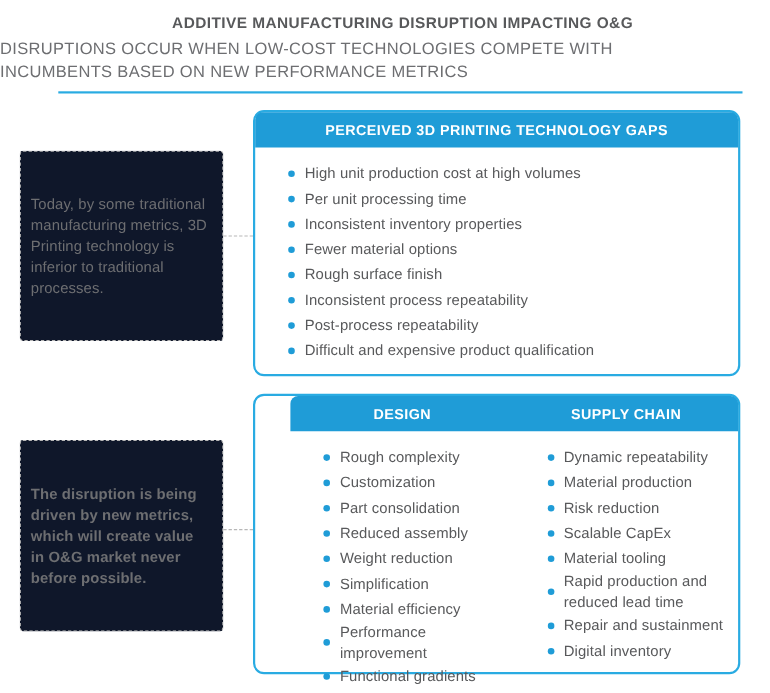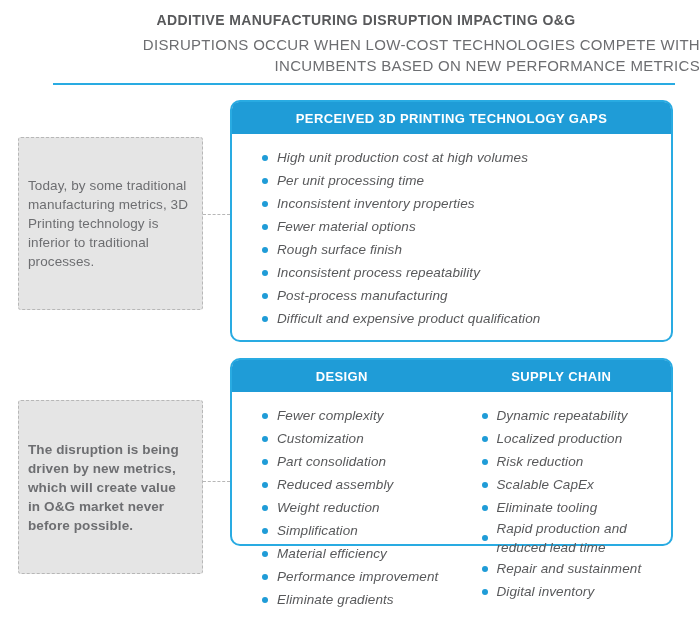--- a/index.html
+++ b/index.html
@@ -7,56 +7,56 @@
   body { font-family:"Liberation Sans", sans-serif; }
   #stage {
     position:relative; width:700px; height:630px; background:#fff; overflow:hidden;
   }
   
   .title {
     position:absolute; top:12px; left:16px; width:700px; text-align:center;
     font-size:14px; font-weight:bold; color:#58595b; letter-spacing:0.4px;
   }
   .subtitle {
-    position:absolute; top:34px; left:0; width:700px; text-align:right;
+    position:absolute; top:34px; left:0; width:700px; text-align:left;
     font-size:15px; color:#6d6e71; line-height:21px; letter-spacing:0.3px;
   }
   .blue-rule {
     position:absolute; top:83px; left:53px; width:622px; height:2px;
     background:var(--accent,#29abe2);
   }
   
   .panel {
     position:absolute; left:230px; width:443px;
     border:2px solid var(--accent,#29abe2); border-radius:10px; background:#fff;
   }
   .panel-1 { top:100px; height:242px; }
-  .panel-2 { top:358px; height:188px; }
+  .panel-2 { top:358px; height:255px;padding-left:32px; }
   .panel-header {
     height:32px; background:var(--accent-fill,#1f9cd7);
     border-radius:7px 7px 0 0; display:flex; align-items:center; justify-content:center;
     color:#ffffff; font-weight:bold; font-size:13px; letter-spacing:0.4px;
   }
   .panel-header.split { justify-content:space-between; }
   .panel-header.split .col-head { flex:1 1 50%; text-align:center; }
-  ul.bullet-list { list-style:none; padding:12px 6px 0 30px;font-style:italic; }
+  ul.bullet-list { list-style:none; padding:12px 6px 0 30px; }
   .two-col { display:flex; }
   .two-col ul.bullet-list { flex:1 1 50%; padding-right:0; }
   li.bullet-item {
     display:flex; align-items:center; min-height:23px; line-height:19px;
   }
   .dot {
     flex:0 0 6px; width:6px; height:6px; border-radius:50%;
     background:var(--accent-fill,#1f9cd7); margin-right:9px; align-self:center;
   }
   .item-text { font-size:13.5px; color:#58595b; letter-spacing:0.1px; }
   
   .note-box {
     position:absolute; left:18px; width:185px;
-    border:1px dashed #b7b7b7; border-radius:3px; background:#e5e5e5;
+    border:1px dashed #b7b7b7; border-radius:3px; background:#0f172a;
     display:flex; align-items:center;
   }
   .note-1 { top:137px; height:173px; }
   .note-2 { top:400px; height:174px;font-weight:bold; }
   .note-text {
     padding:0 12px 0 9px; font-size:13.5px; color:#6d6e71; line-height:19px;
     letter-spacing:0.1px;
   }
   .connector {
     position:absolute; left:203px; width:27px; height:0;
@@ -101,39 +101,39 @@
         <li class="bullet-item">
           <span class="dot"></span>
           <span class="item-text">Rough surface finish</span>
         </li>
         <li class="bullet-item">
           <span class="dot"></span>
           <span class="item-text">Inconsistent process repeatability</span>
         </li>
         <li class="bullet-item">
           <span class="dot"></span>
-          <span class="item-text">Post-process manufacturing</span>
+          <span class="item-text">Post-process repeatability</span>
         </li>
         <li class="bullet-item">
           <span class="dot"></span>
           <span class="item-text">Difficult and expensive product qualification</span>
         </li>
       </ul>
   </div>
 
   <div class="panel panel-2">
     <div class="panel-header split">
       <span class="col-head">DESIGN</span>
       <span class="col-head">SUPPLY CHAIN</span>
     </div>
     <div class="two-col">
       <ul class="bullet-list">
           <li class="bullet-item">
             <span class="dot"></span>
-            <span class="item-text">Fewer complexity</span>
+            <span class="item-text">Rough complexity</span>
           </li>
           <li class="bullet-item">
             <span class="dot"></span>
             <span class="item-text">Customization</span>
           </li>
           <li class="bullet-item">
             <span class="dot"></span>
             <span class="item-text">Part consolidation</span>
           </li>
           <li class="bullet-item">
@@ -151,43 +151,43 @@
           <li class="bullet-item">
             <span class="dot"></span>
             <span class="item-text">Material efficiency</span>
           </li>
           <li class="bullet-item">
             <span class="dot"></span>
             <span class="item-text">Performance improvement</span>
           </li>
           <li class="bullet-item">
             <span class="dot"></span>
-            <span class="item-text">Eliminate gradients</span>
+            <span class="item-text">Functional gradients</span>
           </li>
         </ul>
       <ul class="bullet-list">
           <li class="bullet-item">
             <span class="dot"></span>
             <span class="item-text">Dynamic repeatability</span>
           </li>
           <li class="bullet-item">
             <span class="dot"></span>
-            <span class="item-text">Localized production</span>
+            <span class="item-text">Material production</span>
           </li>
           <li class="bullet-item">
             <span class="dot"></span>
             <span class="item-text">Risk reduction</span>
           </li>
           <li class="bullet-item">
             <span class="dot"></span>
             <span class="item-text">Scalable CapEx</span>
           </li>
           <li class="bullet-item">
             <span class="dot"></span>
-            <span class="item-text">Eliminate tooling</span>
+            <span class="item-text">Material tooling</span>
           </li>
           <li class="bullet-item">
             <span class="dot"></span>
             <span class="item-text">Rapid production and reduced lead time</span>
           </li>
           <li class="bullet-item">
             <span class="dot"></span>
             <span class="item-text">Repair and sustainment</span>
           </li>
           <li class="bullet-item">

